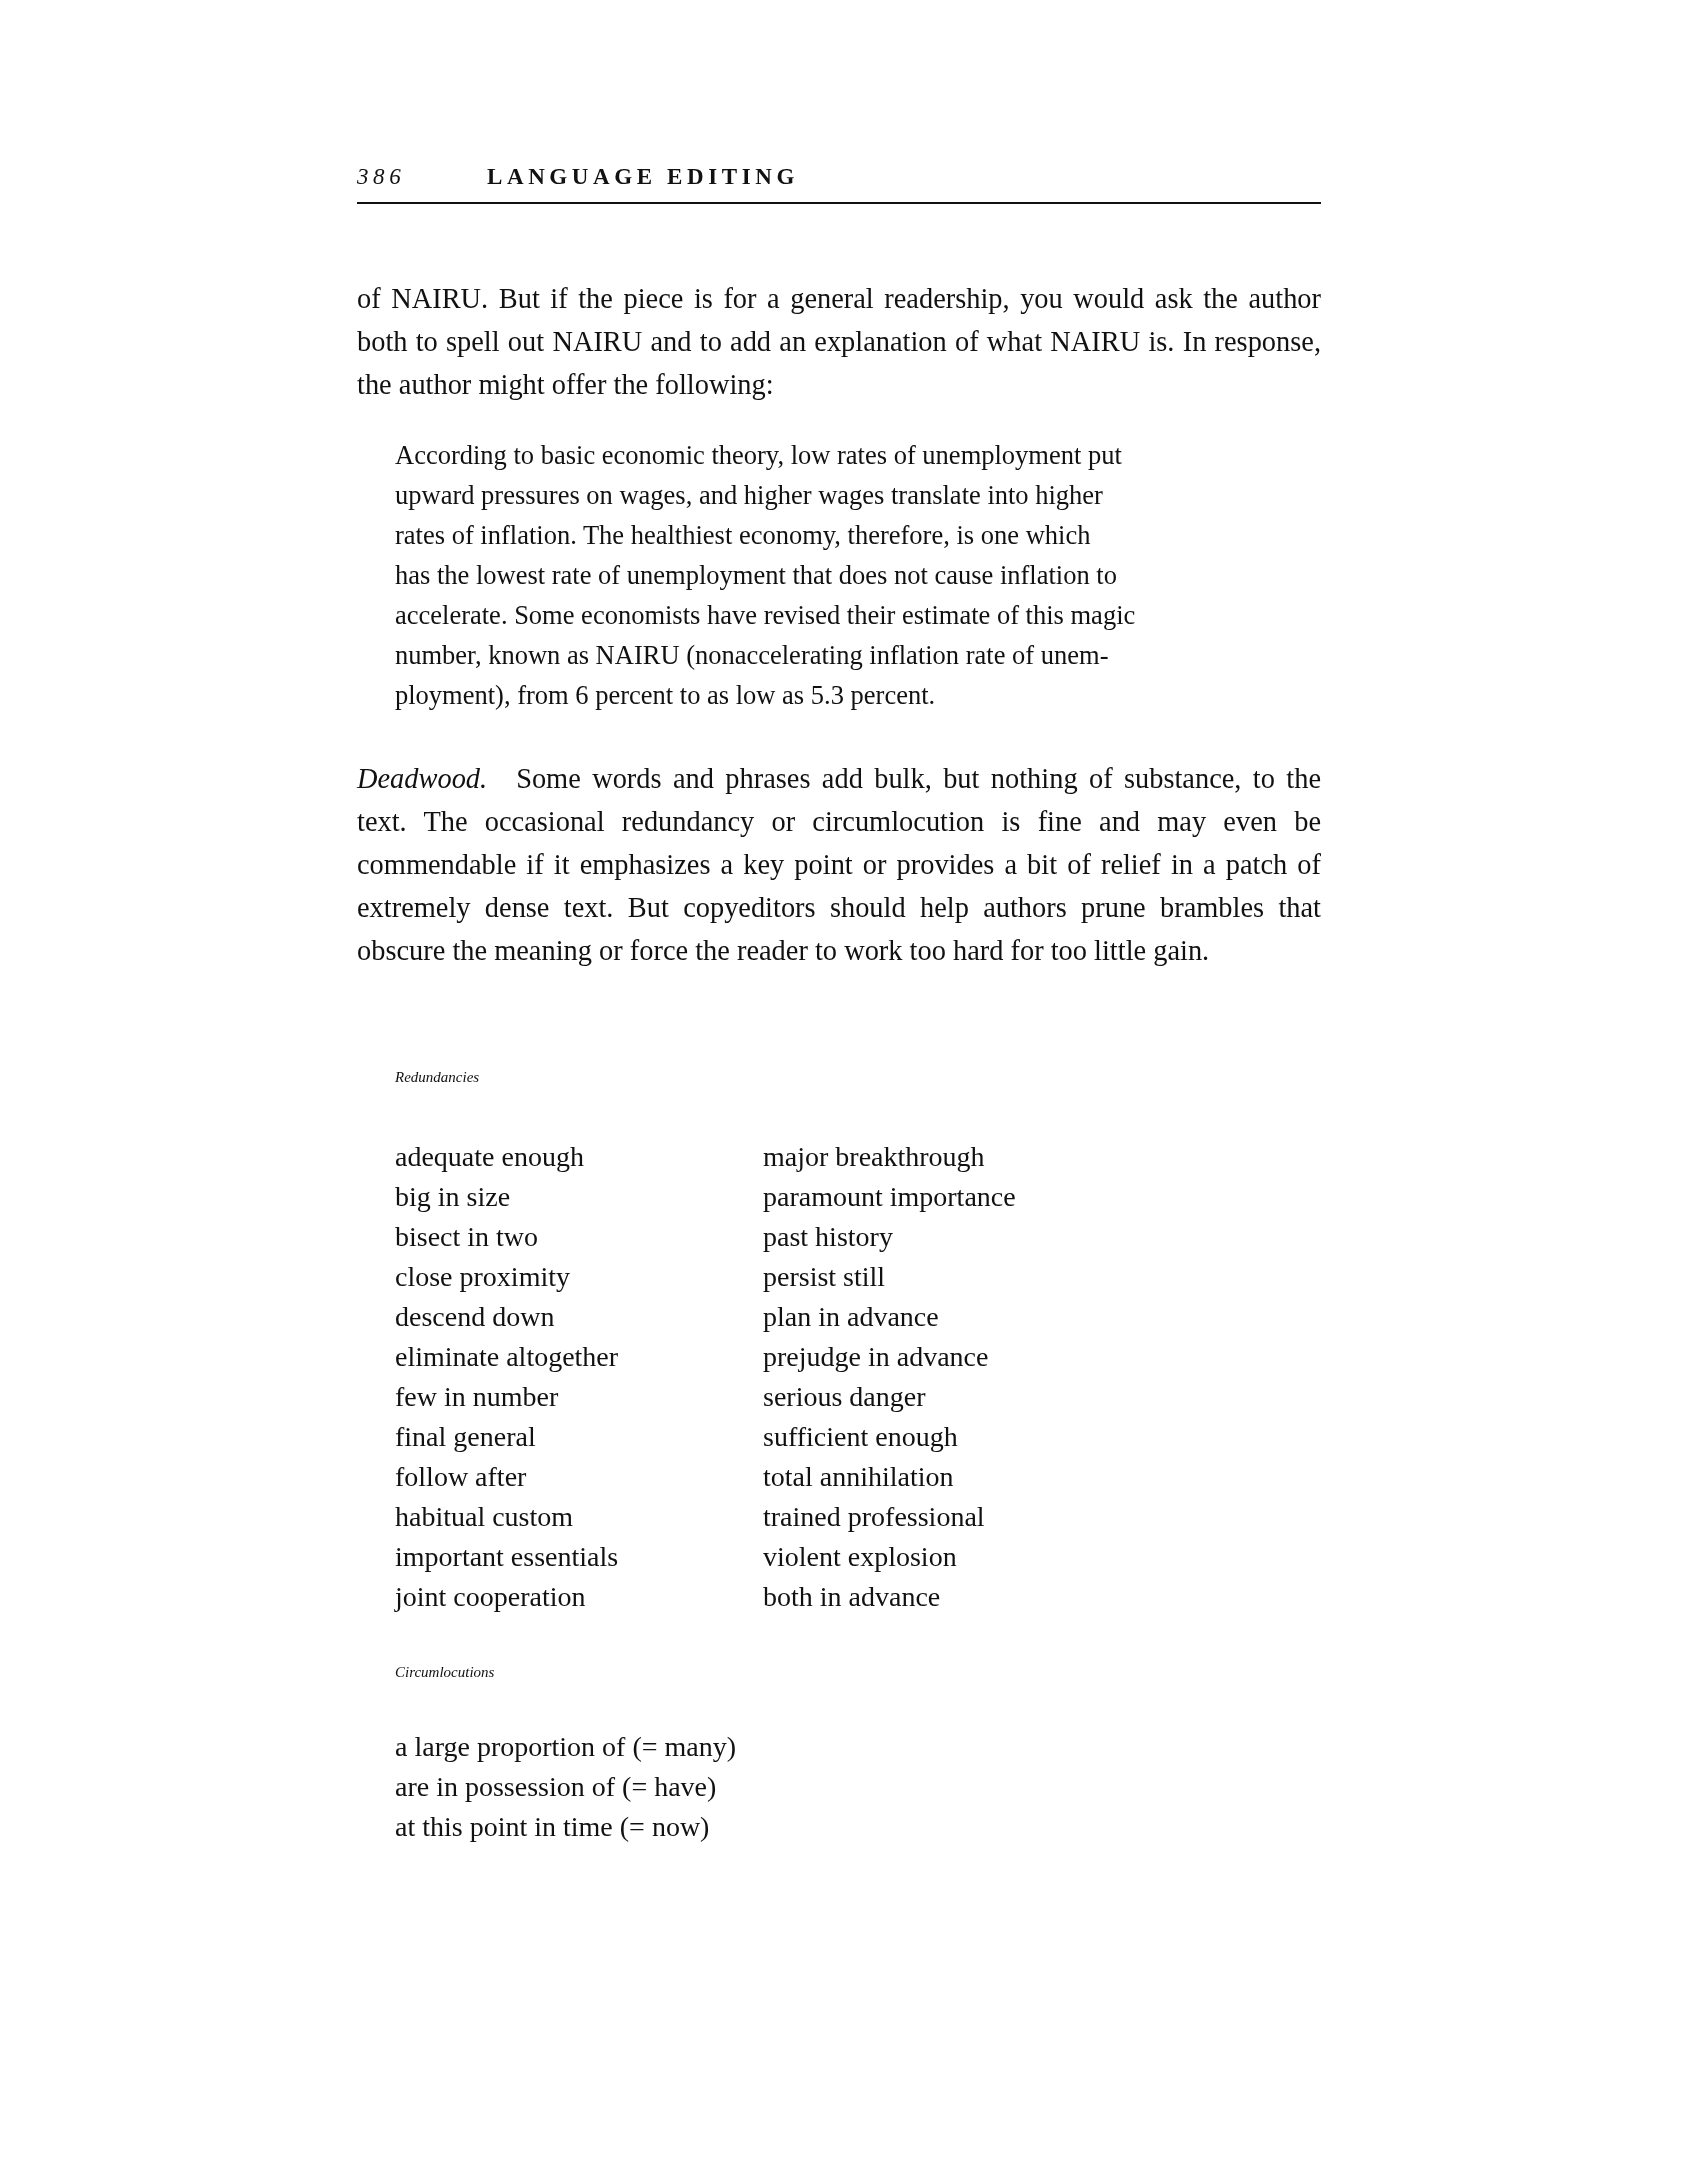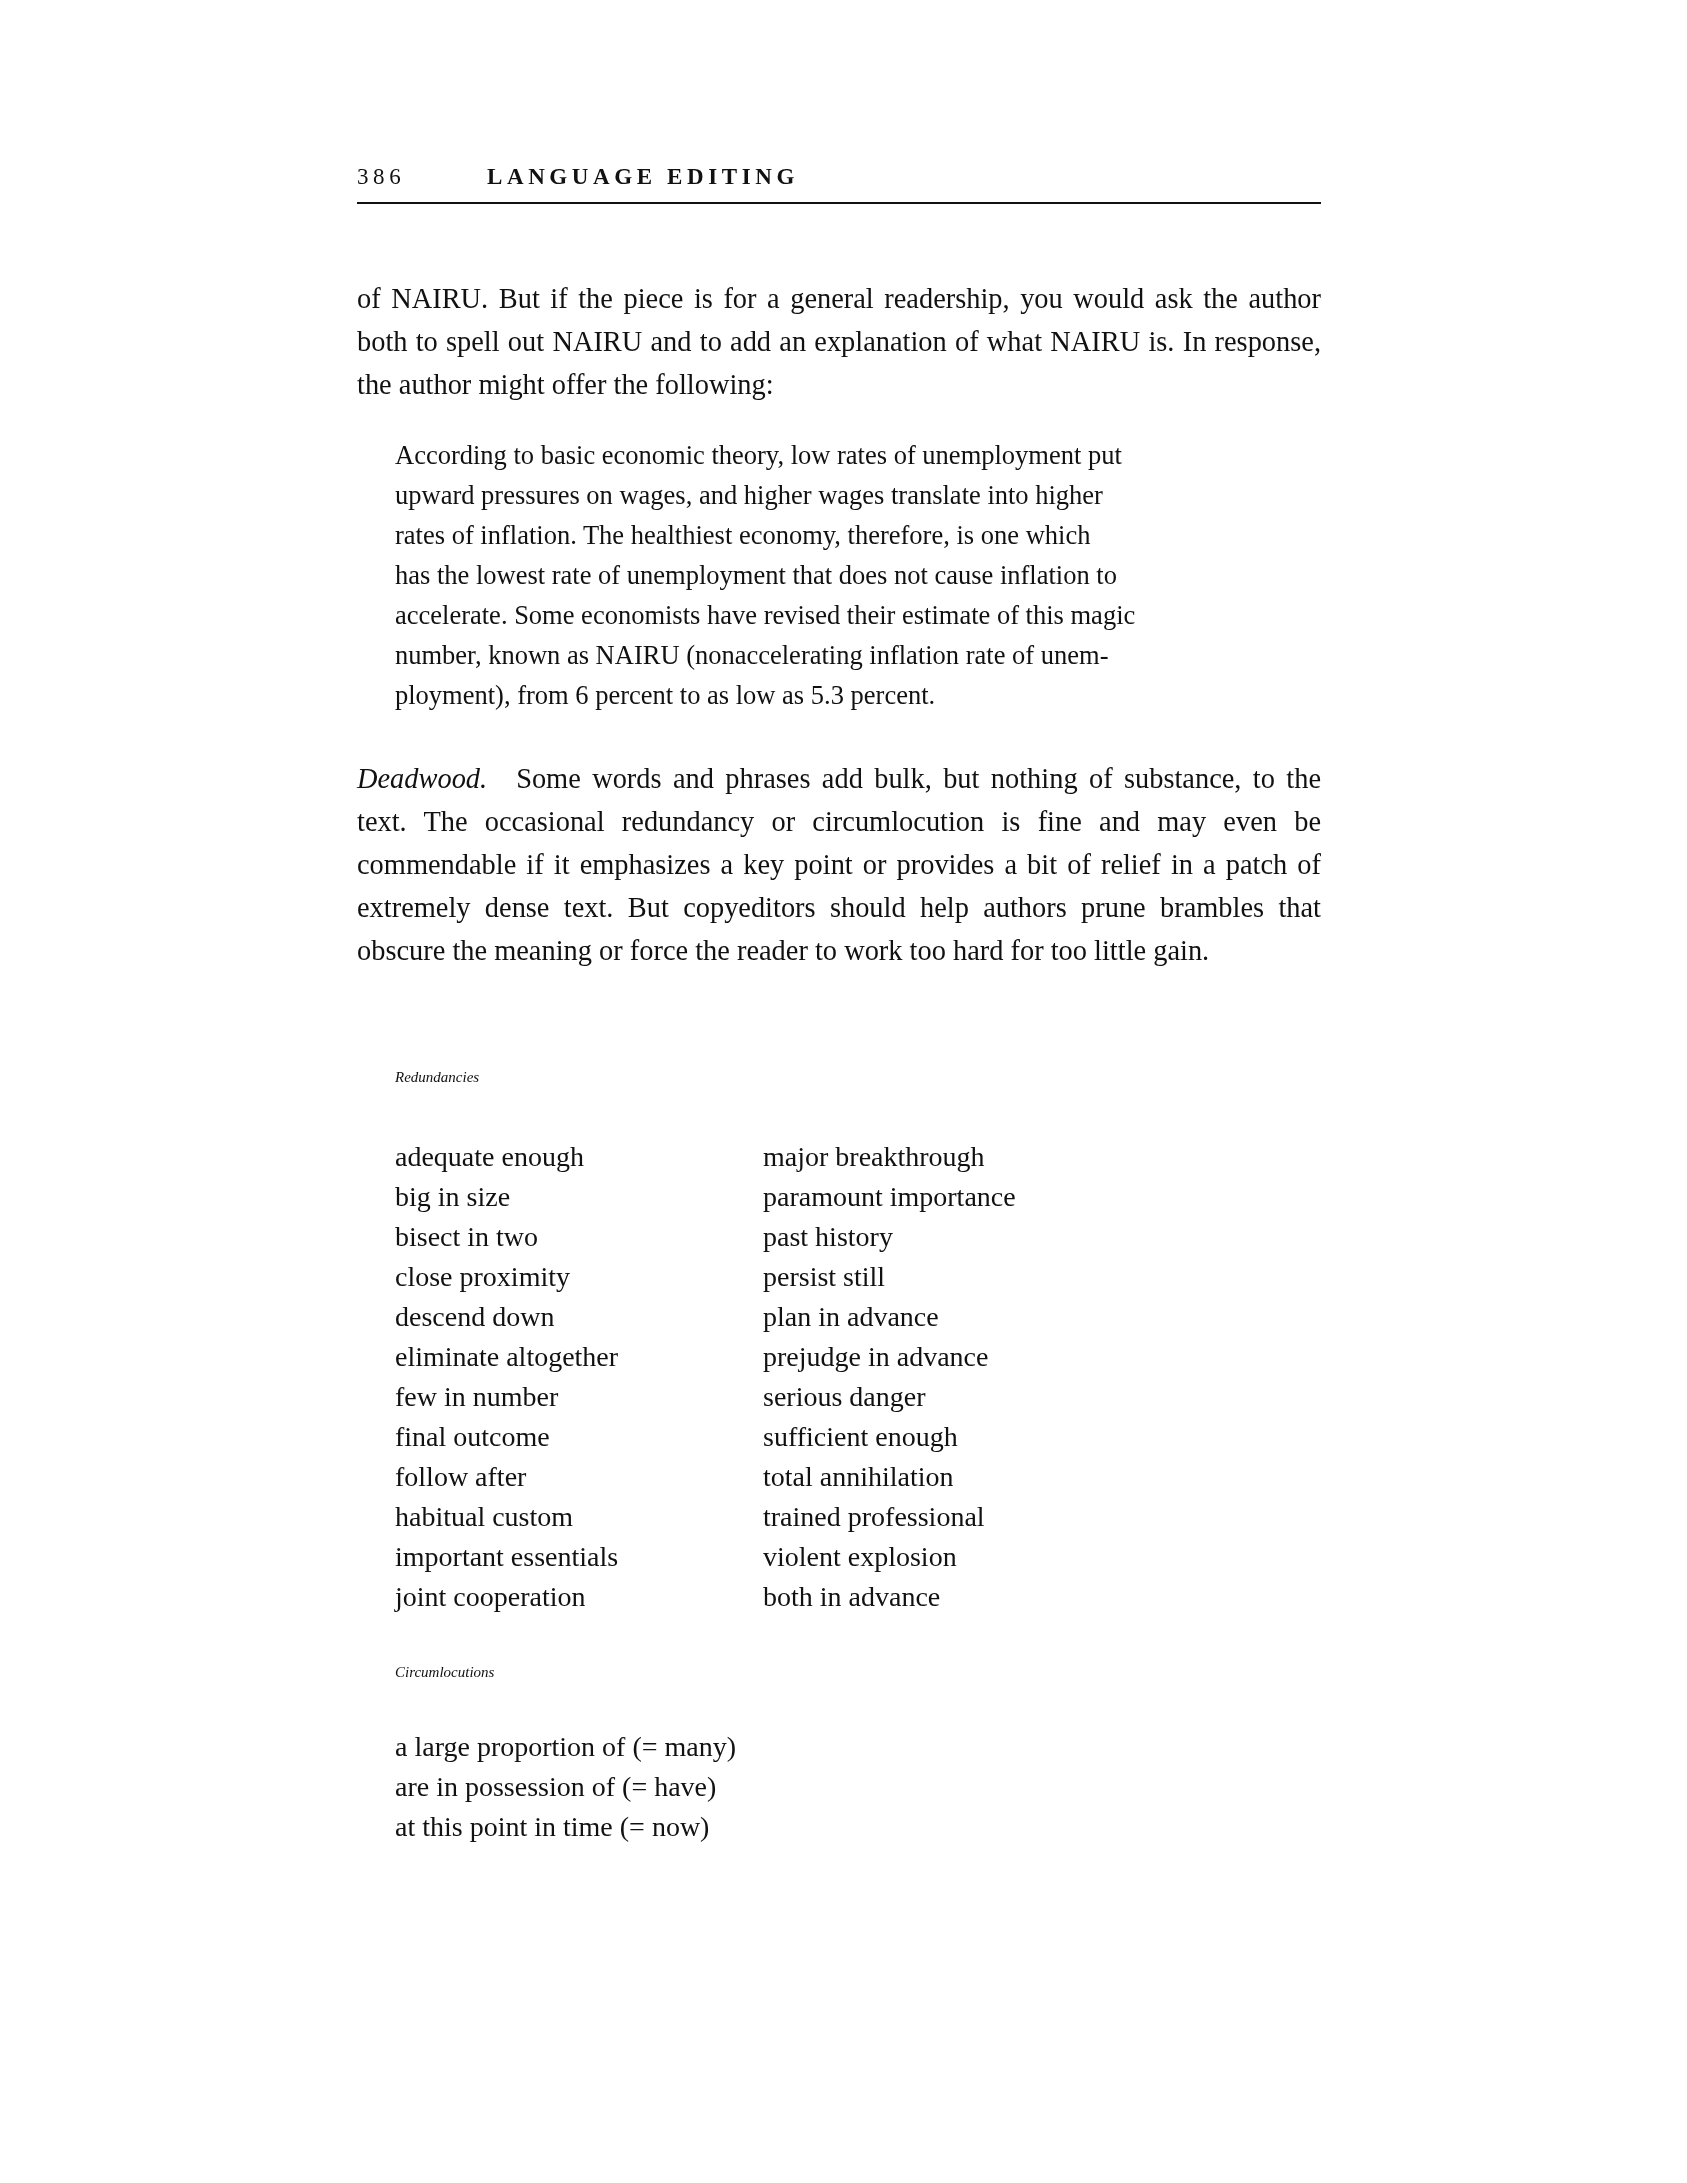--- a/index.html
+++ b/index.html
@@ -29,20 +29,21 @@
       height: 33px;
       font-size: 23px;
       letter-spacing: 4.6px;
       line-height: 33px;
       white-space: nowrap;
     }
     .running-head .folio {
       position: absolute;
       left: 0;
       top: 0;
+      font-style: italic;
     }
     .running-head .section {
       position: absolute;
       left: 130px;
       top: 0;
       font-weight: bold;
     }
     .head-rule {
       position: absolute;
       left: 357px;
@@ -133,21 +134,21 @@
   <p class="list-label label-redundancies">Redundancies</p>
 
   <ul class="list-col col-left">
     <li>adequate enough</li>
     <li>big in size</li>
     <li>bisect in two</li>
     <li>close proximity</li>
     <li>descend down</li>
     <li>eliminate altogether</li>
     <li>few in number</li>
-    <li>final outcome</li>
+    <li>final general</li>
     <li>follow after</li>
     <li>habitual custom</li>
     <li>important essentials</li>
     <li>joint cooperation</li>
   </ul>
 
   <ul class="list-col col-right">
     <li>major breakthrough</li>
     <li>paramount importance</li>
     <li>past history</li>

